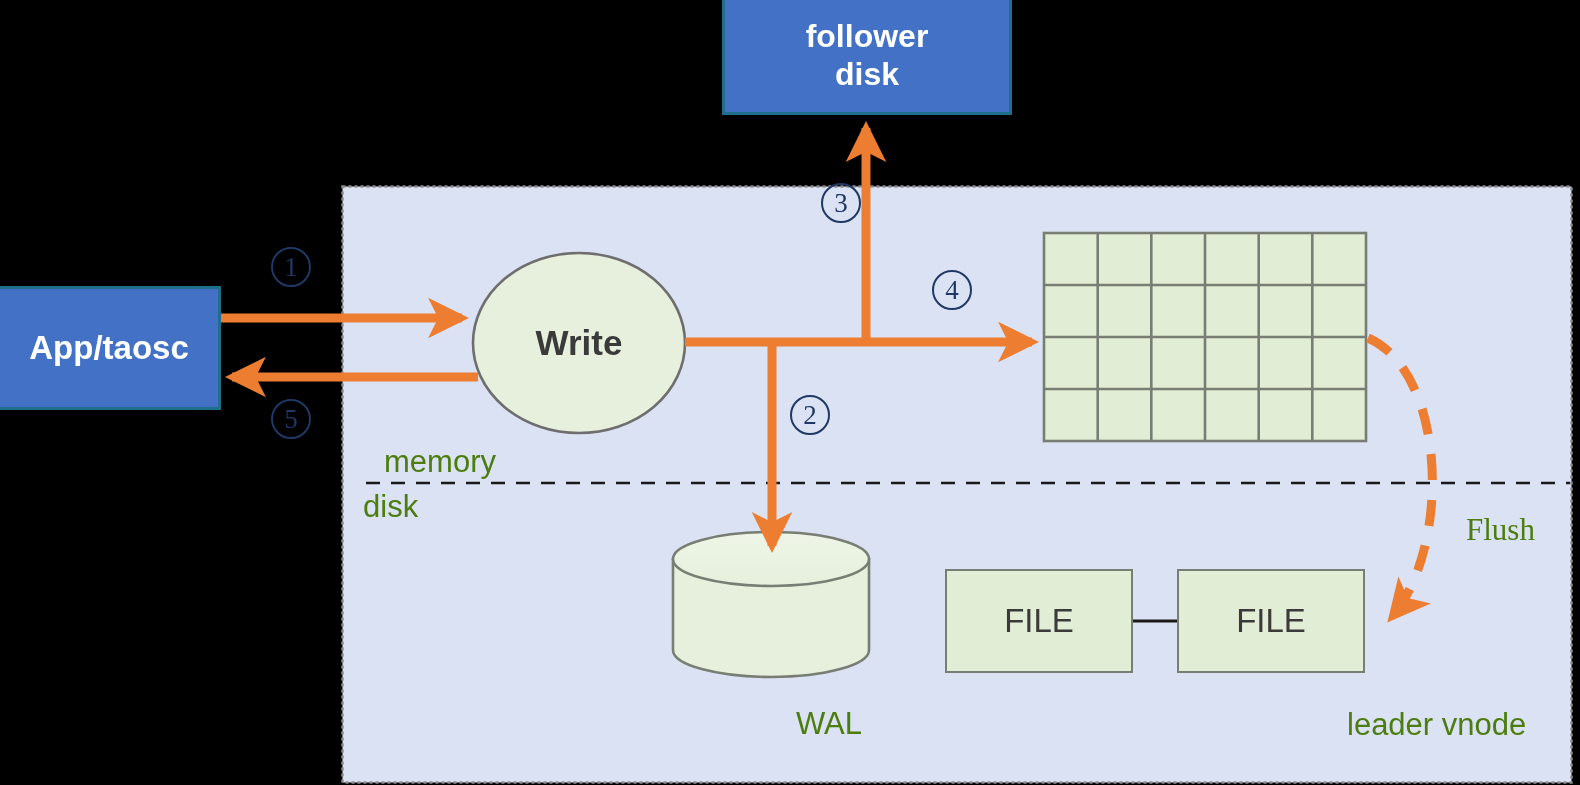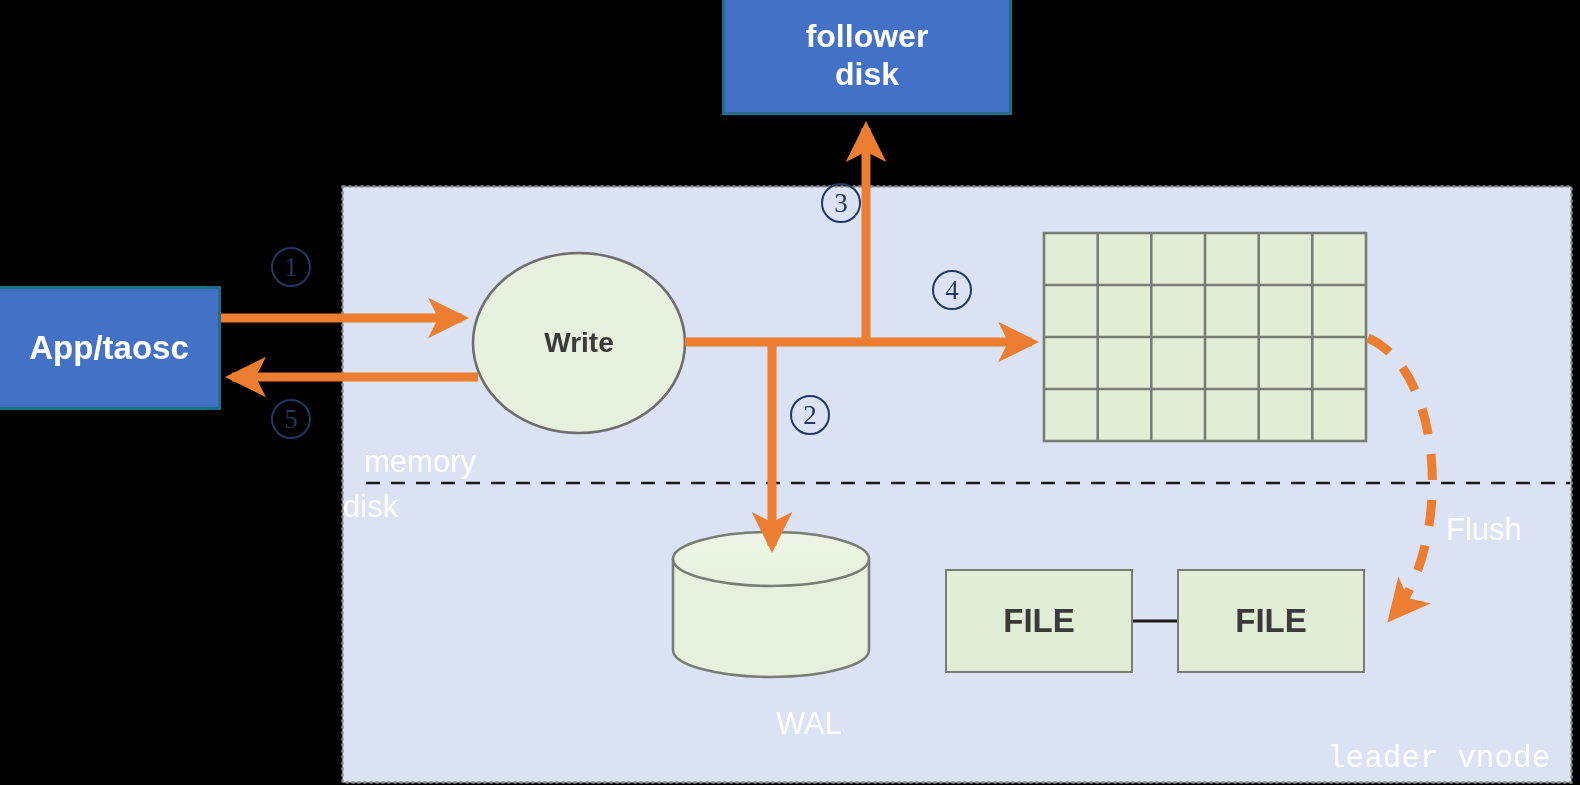--- a/index.html
+++ b/index.html
@@ -58,60 +58,61 @@
     height: 119px;
     font-size: 32px;
   }
   
   #write-label {
     left: 473px;
     top: 253px;
     width: 212px;
     height: 180px;
     color: #3A3A3A;
-    font-size: 28px;
+    font-size: 35px;
     font-weight: bold;
   }
   
   .file-box {
     position: absolute;
     background: #E2EDD6;
     border: 2px solid #787E73;
     box-sizing: border-box;
     display: flex;
     align-items: center;
     justify-content: center;
     color: #3A3A3A;
     font-size: 33px;
-    font-weight: bold;
+    font-weight: normal;
   }
   #file-box-1 {
     left: 945px;
     top: 569px;
     width: 188px;
     height: 104px;
   }
   #file-box-2 {
     left: 1177px;
     top: 569px;
     width: 188px;
     height: 104px;
   }
   
   .plain-text {
     position: absolute;
-    color: #ffffff;
+    color: #4d7c0f;
     font-size: 31px;
     white-space: nowrap;
+    margin-left: 20px;
   }
   #memory-label { left: 364px; top: 444px; }
   #disk-label   { left: 343px; top: 489px; }
   #wal-label    { left: 776px; top: 706px; }
-  #flush-label  { left: 1446px; top: 512px; }
-  #leader-label { left: 1327px; top: 741px; font-family: Liberation Mono, monospace; }
+  #flush-label  { left: 1446px; top: 512px; font-family: Liberation Serif, serif; }
+  #leader-label { left: 1327px; top: 707px; }
   
   .step-num {
     position: absolute;
     width: 40px;
     height: 40px;
     border: 2.5px solid #1F3864;
     border-radius: 50%;
     box-sizing: border-box;
     color: #1F3864;
     font-size: 27px;

